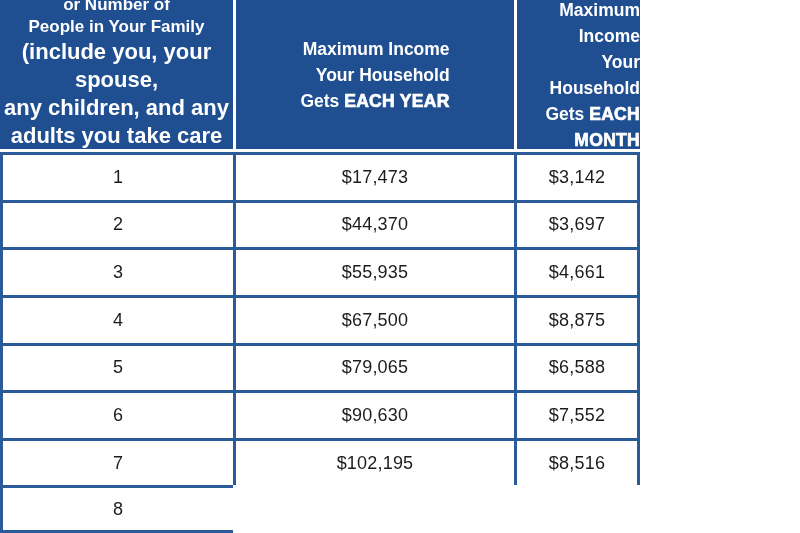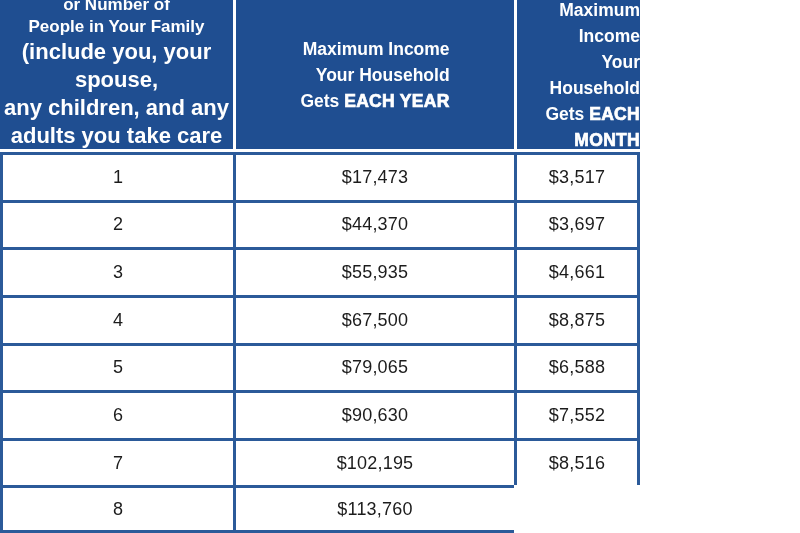--- a/index.html
+++ b/index.html
@@ -91,34 +91,33 @@
 Gets </span><span class="xbold">EACH YEAR</span></div>
   </div>
   <div class="th colsep">
     <div class="th-text"><span>Maximum Income
 Your  Household
 Gets </span><span class="xbold">EACH MONTH</span></div>
   </div>
 
 <div class="td c1">1</div>
     <div class="td c2">$17,473</div>
-    <div class="td c3">$3,517</div>
+    <div class="td c3">$3,142</div>
     <div class="td c1">2</div>
     <div class="td c2">$44,370</div>
     <div class="td c3">$3,697</div>
     <div class="td c1">3</div>
     <div class="td c2">$55,935</div>
     <div class="td c3">$4,661</div>
     <div class="td c1">4</div>
     <div class="td c2">$67,500</div>
     <div class="td c3">$8,875</div>
     <div class="td c1">5</div>
     <div class="td c2">$79,065</div>
     <div class="td c3">$6,588</div>
     <div class="td c1">6</div>
     <div class="td c2">$90,630</div>
     <div class="td c3">$7,552</div>
     <div class="td c1">7</div>
     <div class="td c2">$102,195</div>
     <div class="td c3">$8,516</div>
     <div class="td c1 last">8</div>
-    <div class="td c2 last">$113,760</div>
   </div>
 
 </body></html>

